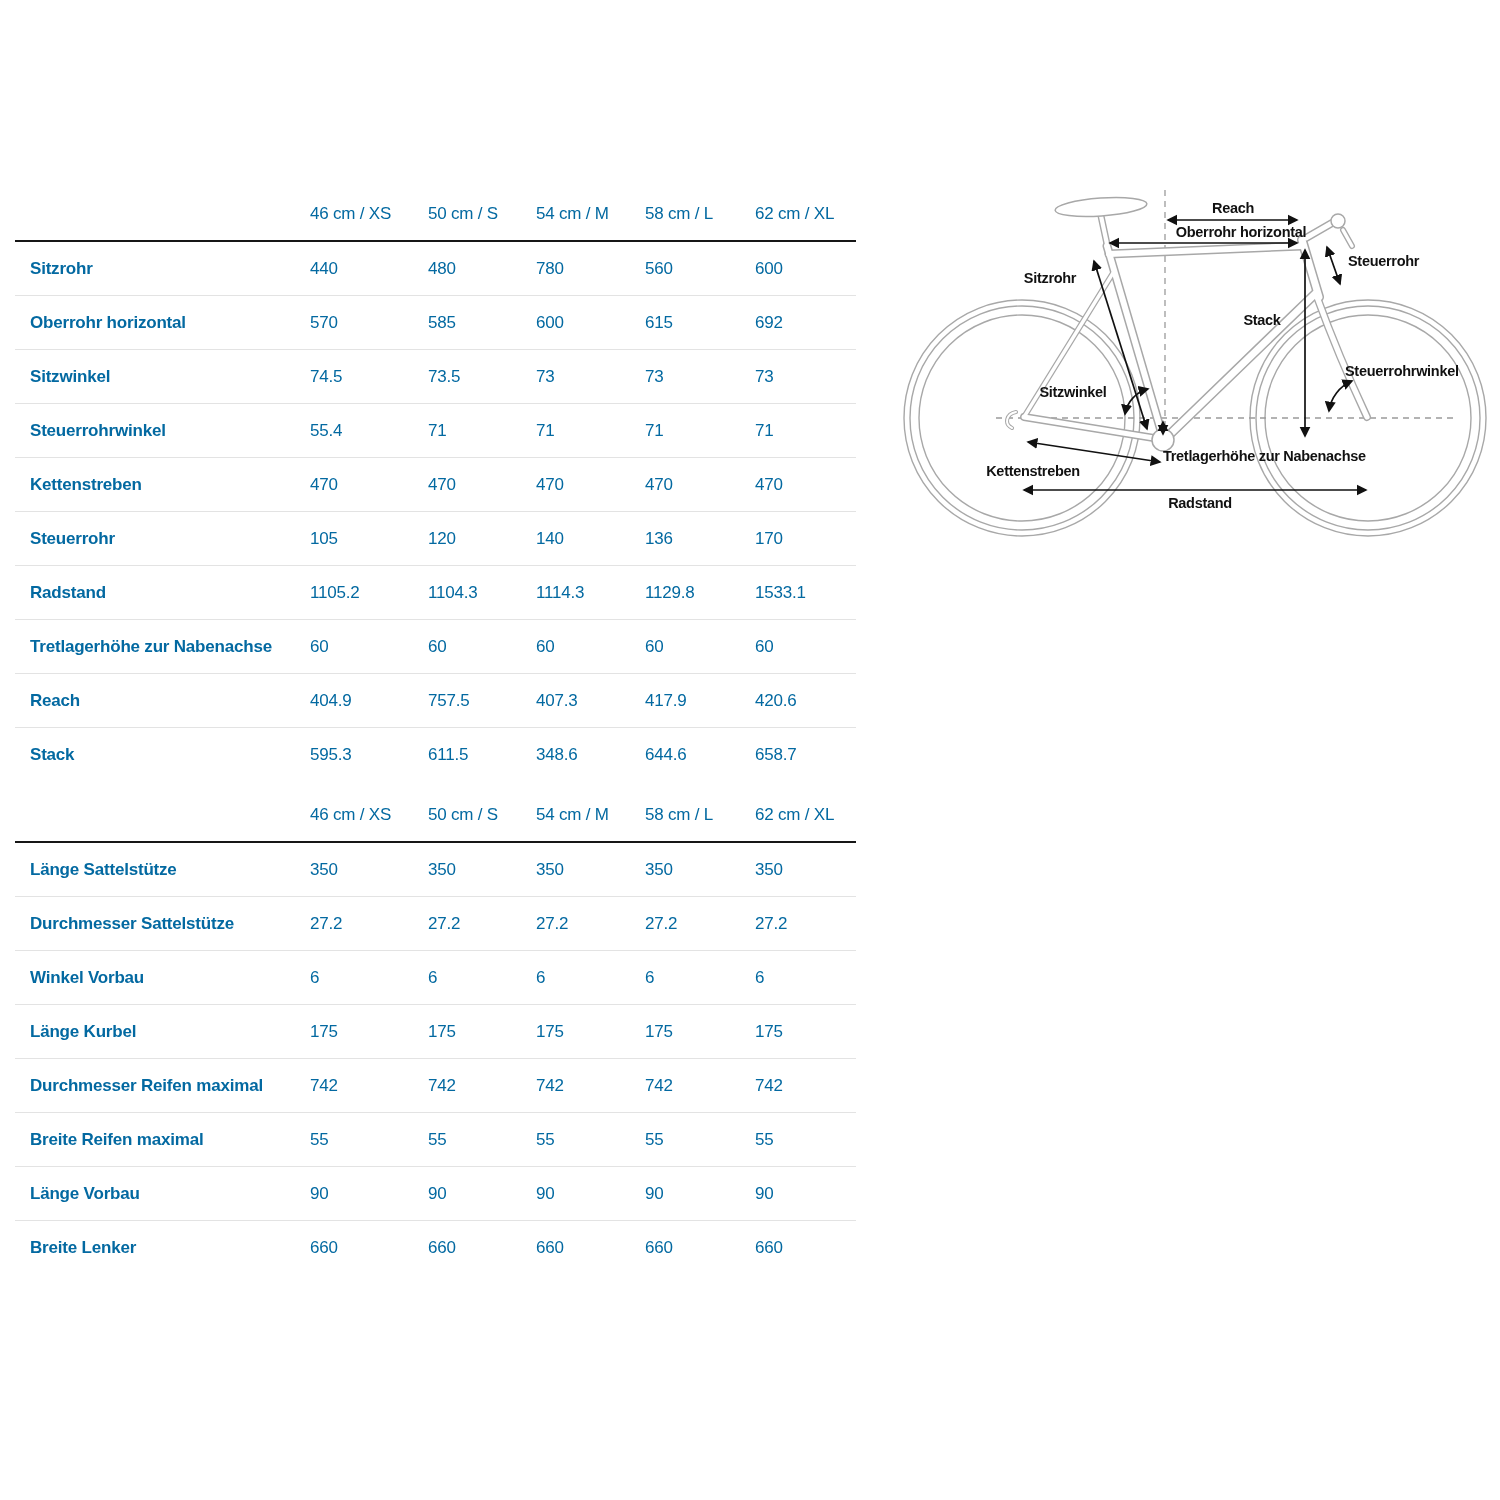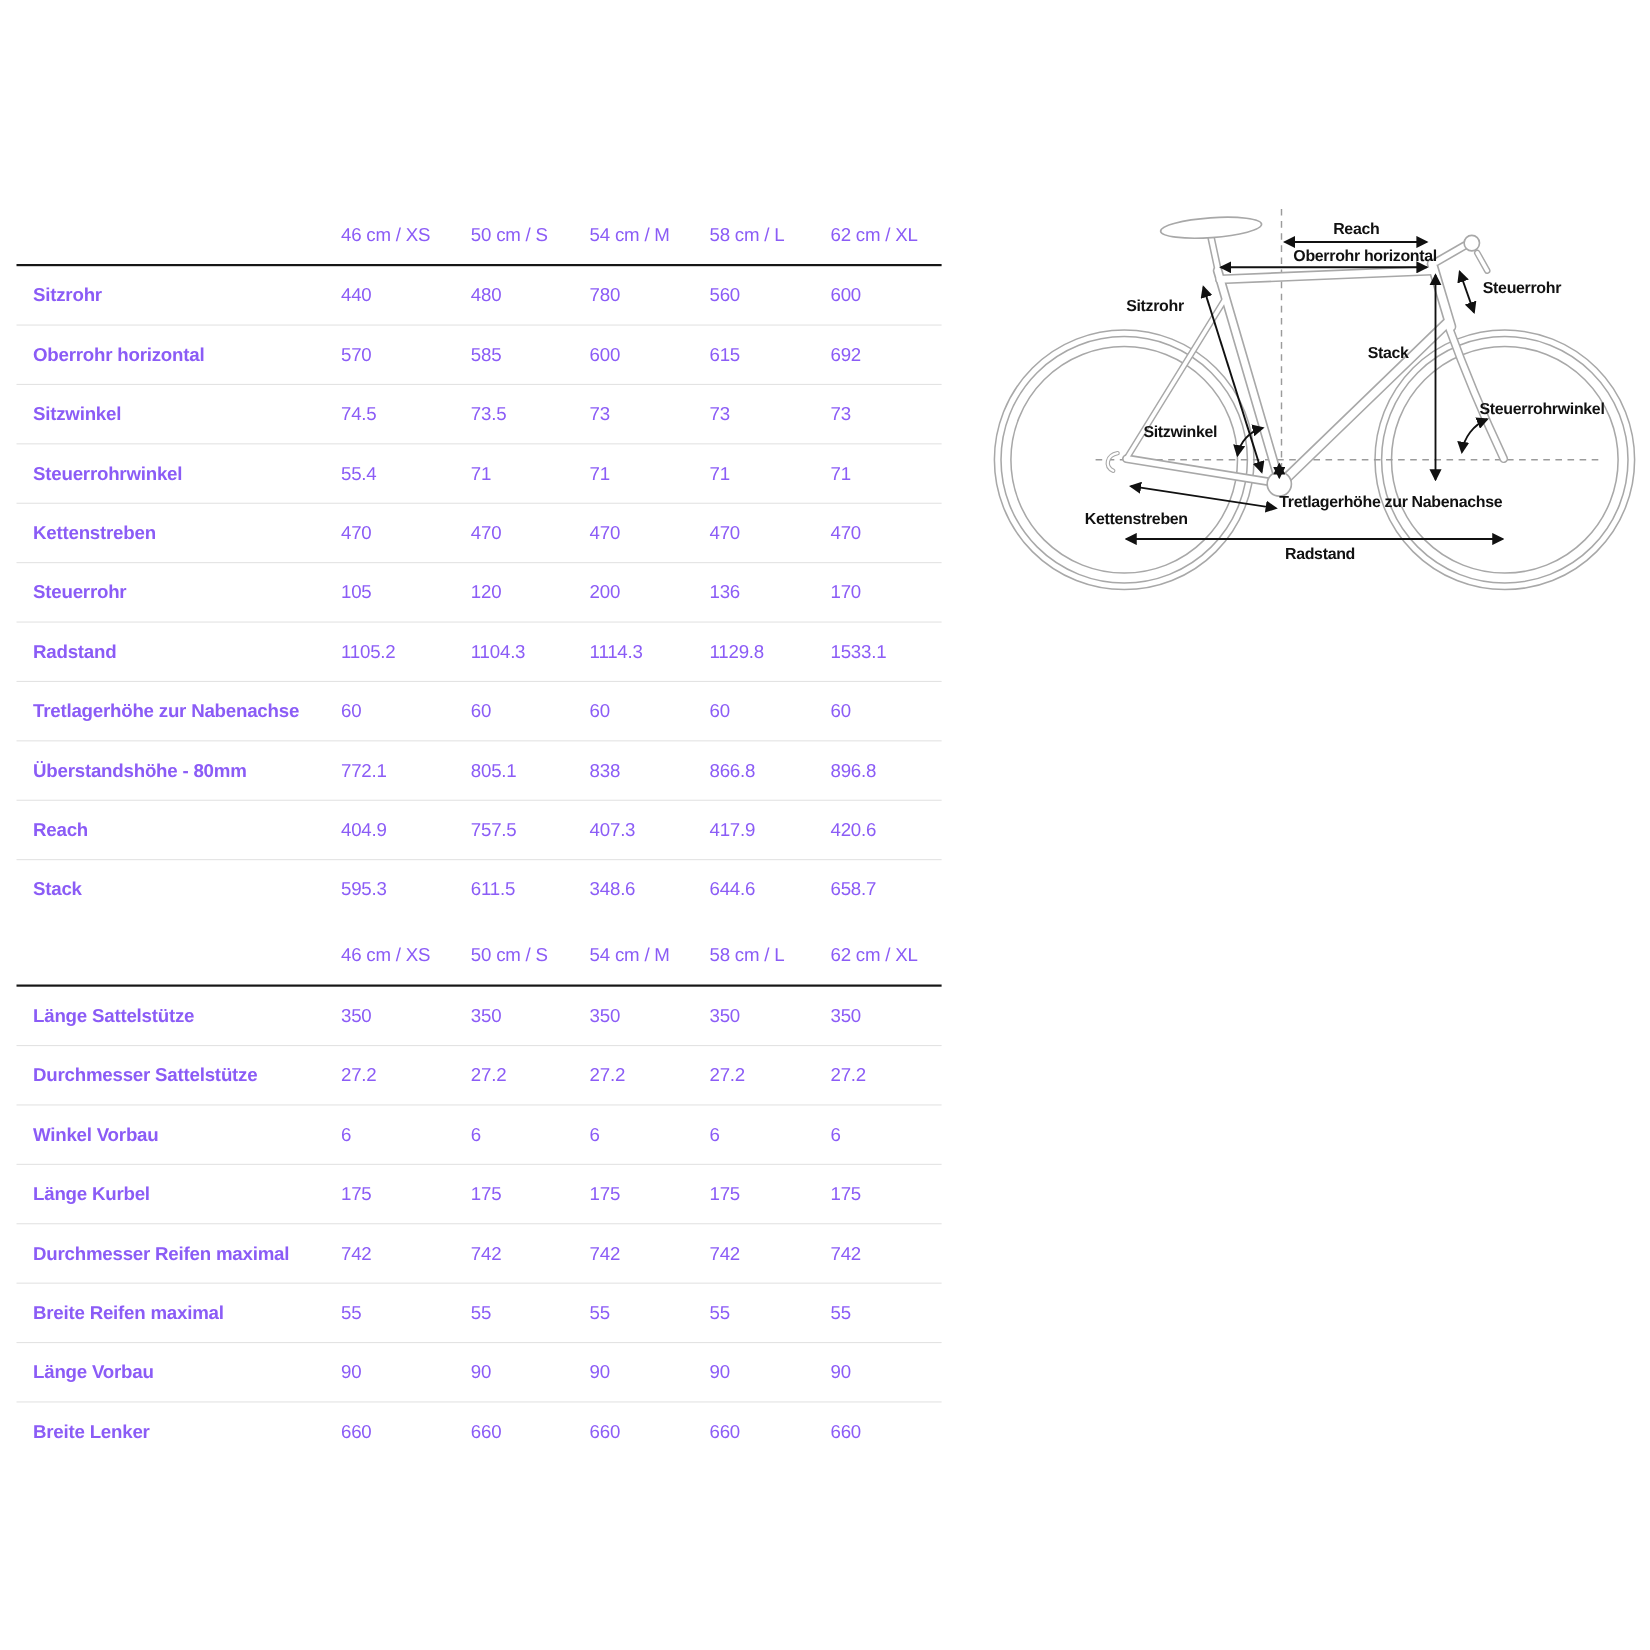--- a/index.html
+++ b/index.html
@@ -1,19 +1,19 @@
 <!DOCTYPE html>
 <html><head>
 <meta charset="utf-8">
 <style>
   html,body { margin:0; padding:0; }
   body { background:#ffffff; font-family:"Liberation Sans", sans-serif; }
   .page {
     position:relative; width:1500px; height:1316px;
-    background:#ffffff; overflow:hidden; color:#8b5cf6;
+    background:#ffffff; overflow:hidden; color:#0369a1;
   }
 
   
   .geo-table { position:absolute; left:15px; top:188px; width:841px; }
   .t-row {
     display:grid;
     grid-template-columns:295px 118px 108px 109px 110px auto;
     height:53px; align-items:center;
     border-bottom:1px solid #e3e3e3;
     font-size:17px; letter-spacing:-0.2px;
@@ -88,47 +88,39 @@
         <div class="t-val">470</div>
         <div class="t-val">470</div>
         <div class="t-val">470</div>
         <div class="t-val">470</div>
         <div class="t-val">470</div>
       </div>
       <div class="t-row">
         <div class="t-label">Steuerrohr</div>
         <div class="t-val">105</div>
         <div class="t-val">120</div>
-        <div class="t-val">200</div>
+        <div class="t-val">140</div>
         <div class="t-val">136</div>
         <div class="t-val">170</div>
       </div>
       <div class="t-row">
         <div class="t-label">Radstand</div>
         <div class="t-val">1105.2</div>
         <div class="t-val">1104.3</div>
         <div class="t-val">1114.3</div>
         <div class="t-val">1129.8</div>
         <div class="t-val">1533.1</div>
       </div>
       <div class="t-row">
         <div class="t-label">Tretlagerhöhe zur Nabenachse</div>
         <div class="t-val">60</div>
         <div class="t-val">60</div>
         <div class="t-val">60</div>
         <div class="t-val">60</div>
         <div class="t-val">60</div>
-      </div>
-      <div class="t-row">
-        <div class="t-label">Überstandshöhe - 80mm</div>
-        <div class="t-val">772.1</div>
-        <div class="t-val">805.1</div>
-        <div class="t-val">838</div>
-        <div class="t-val">866.8</div>
-        <div class="t-val">896.8</div>
       </div>
       <div class="t-row">
         <div class="t-label">Reach</div>
         <div class="t-val">404.9</div>
         <div class="t-val">757.5</div>
         <div class="t-val">407.3</div>
         <div class="t-val">417.9</div>
         <div class="t-val">420.6</div>
       </div>
       <div class="t-row t-last">

